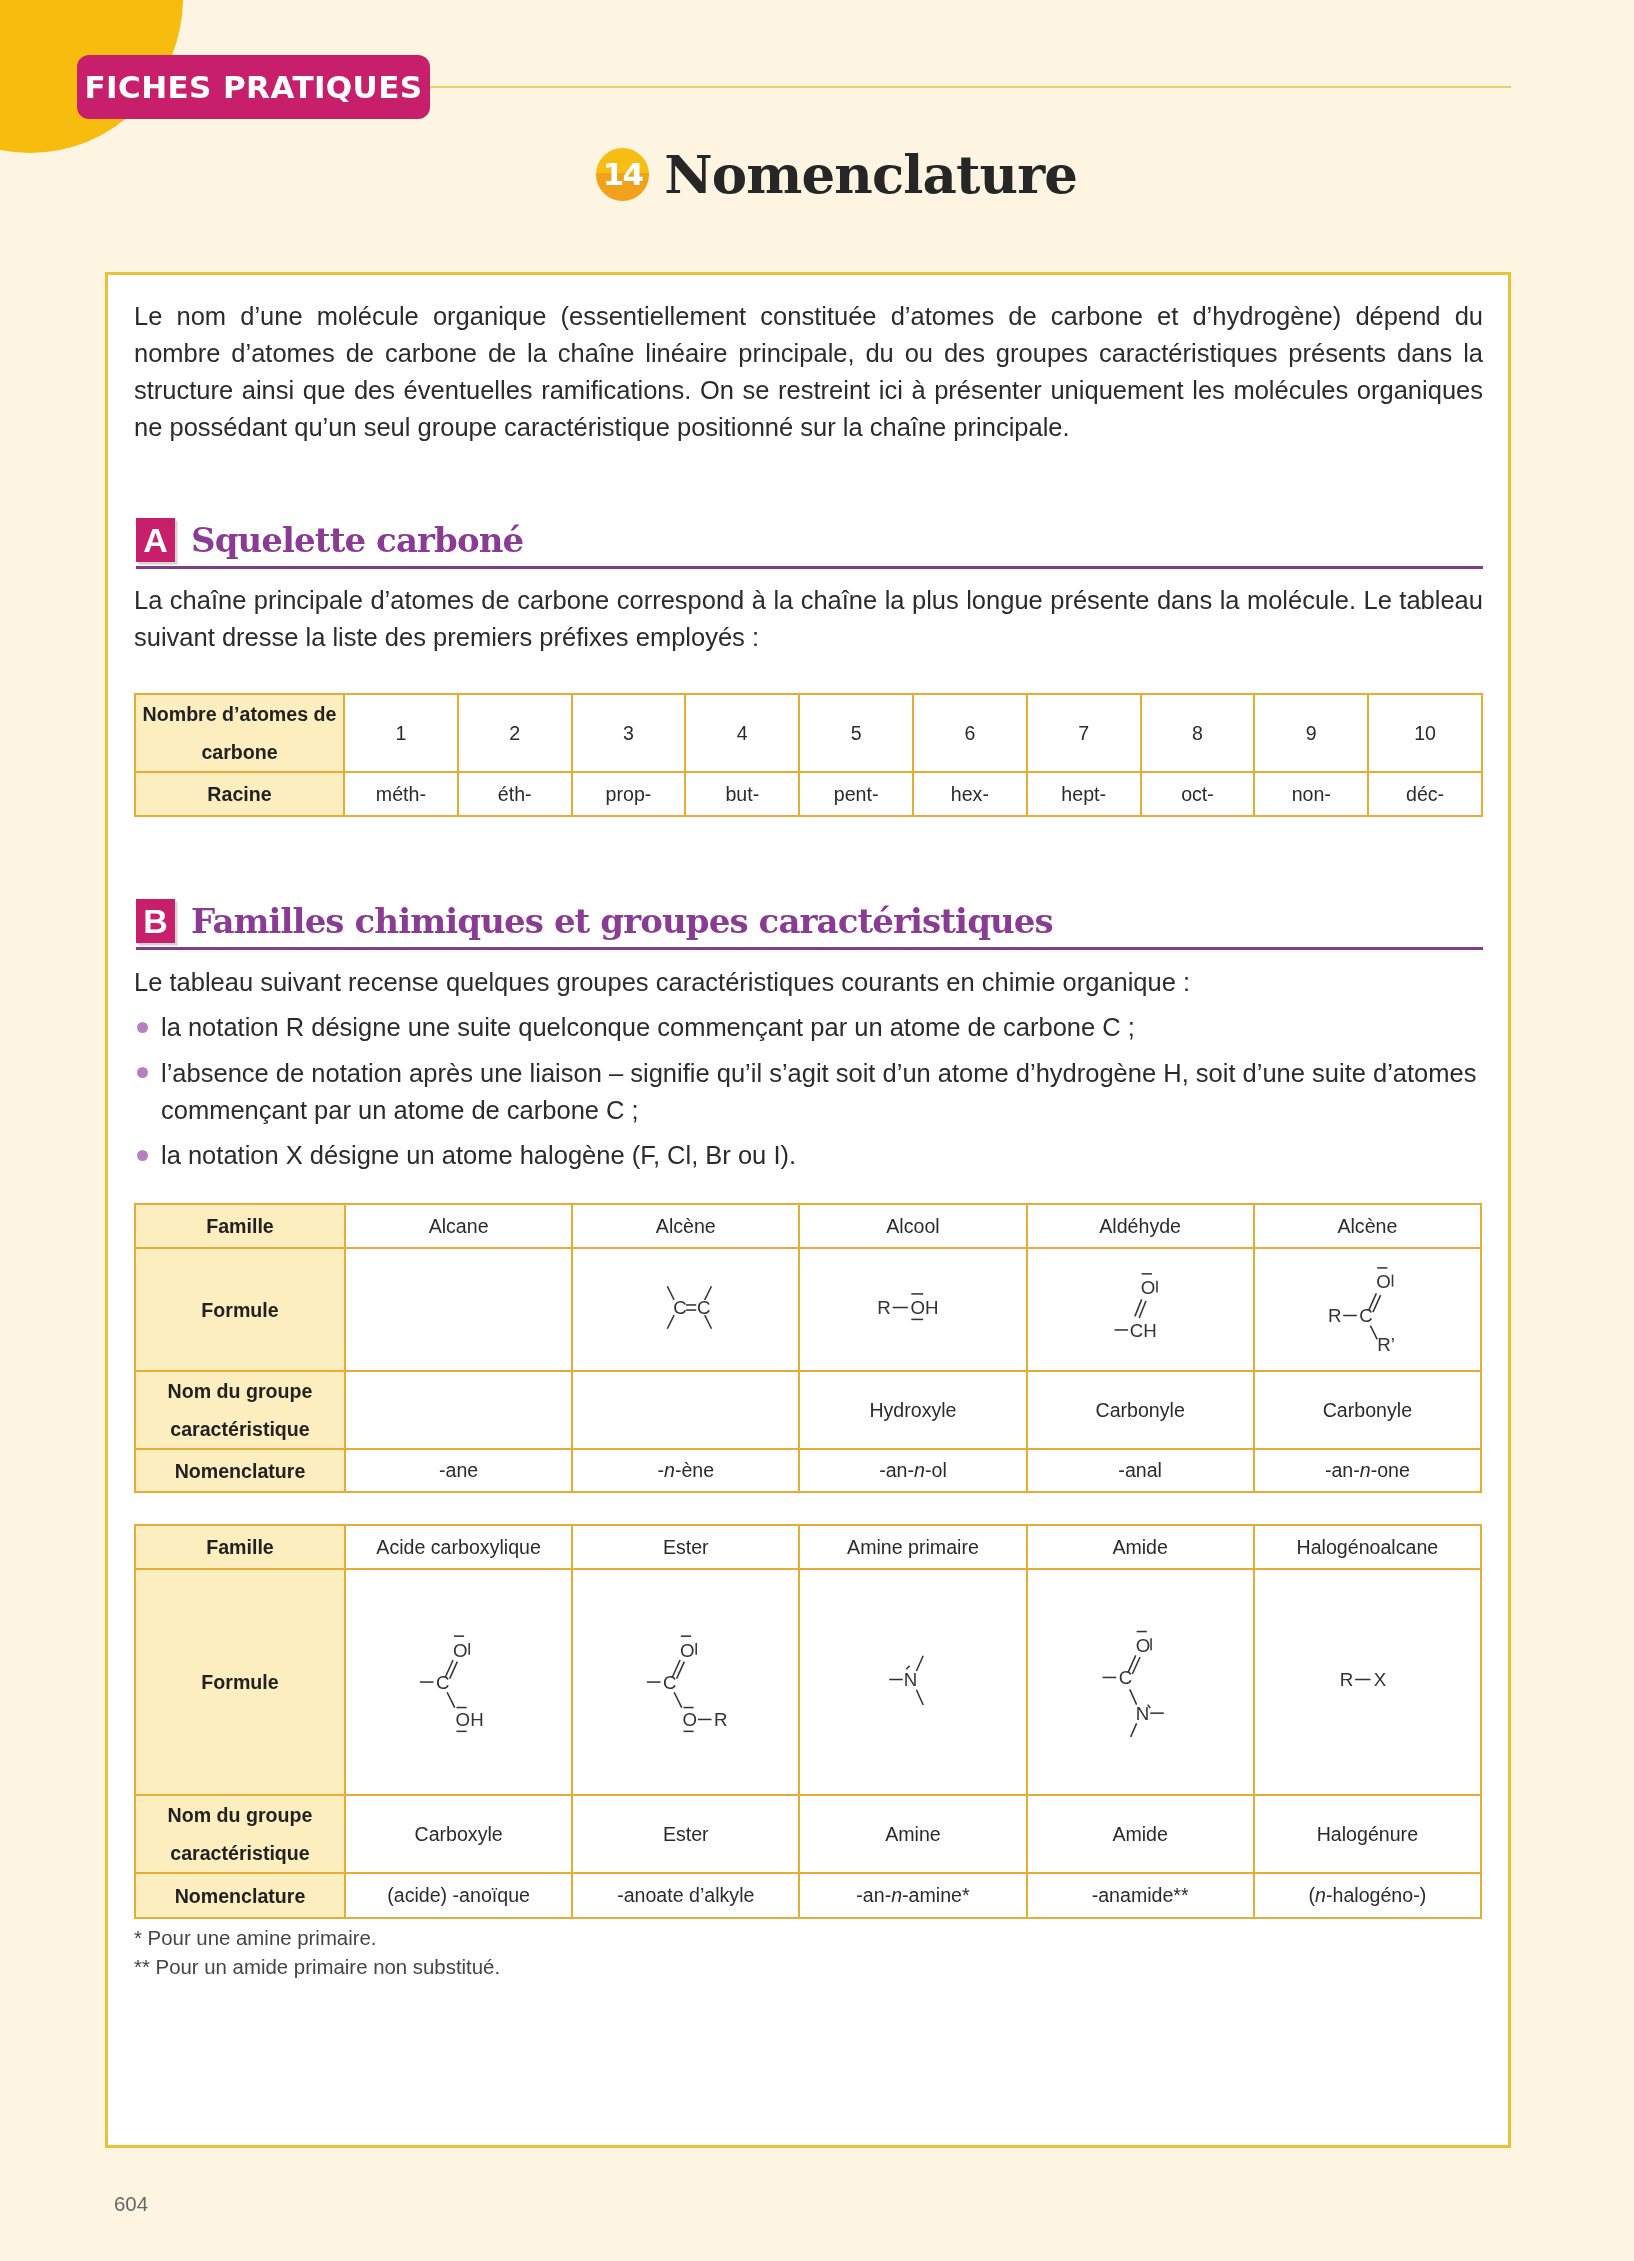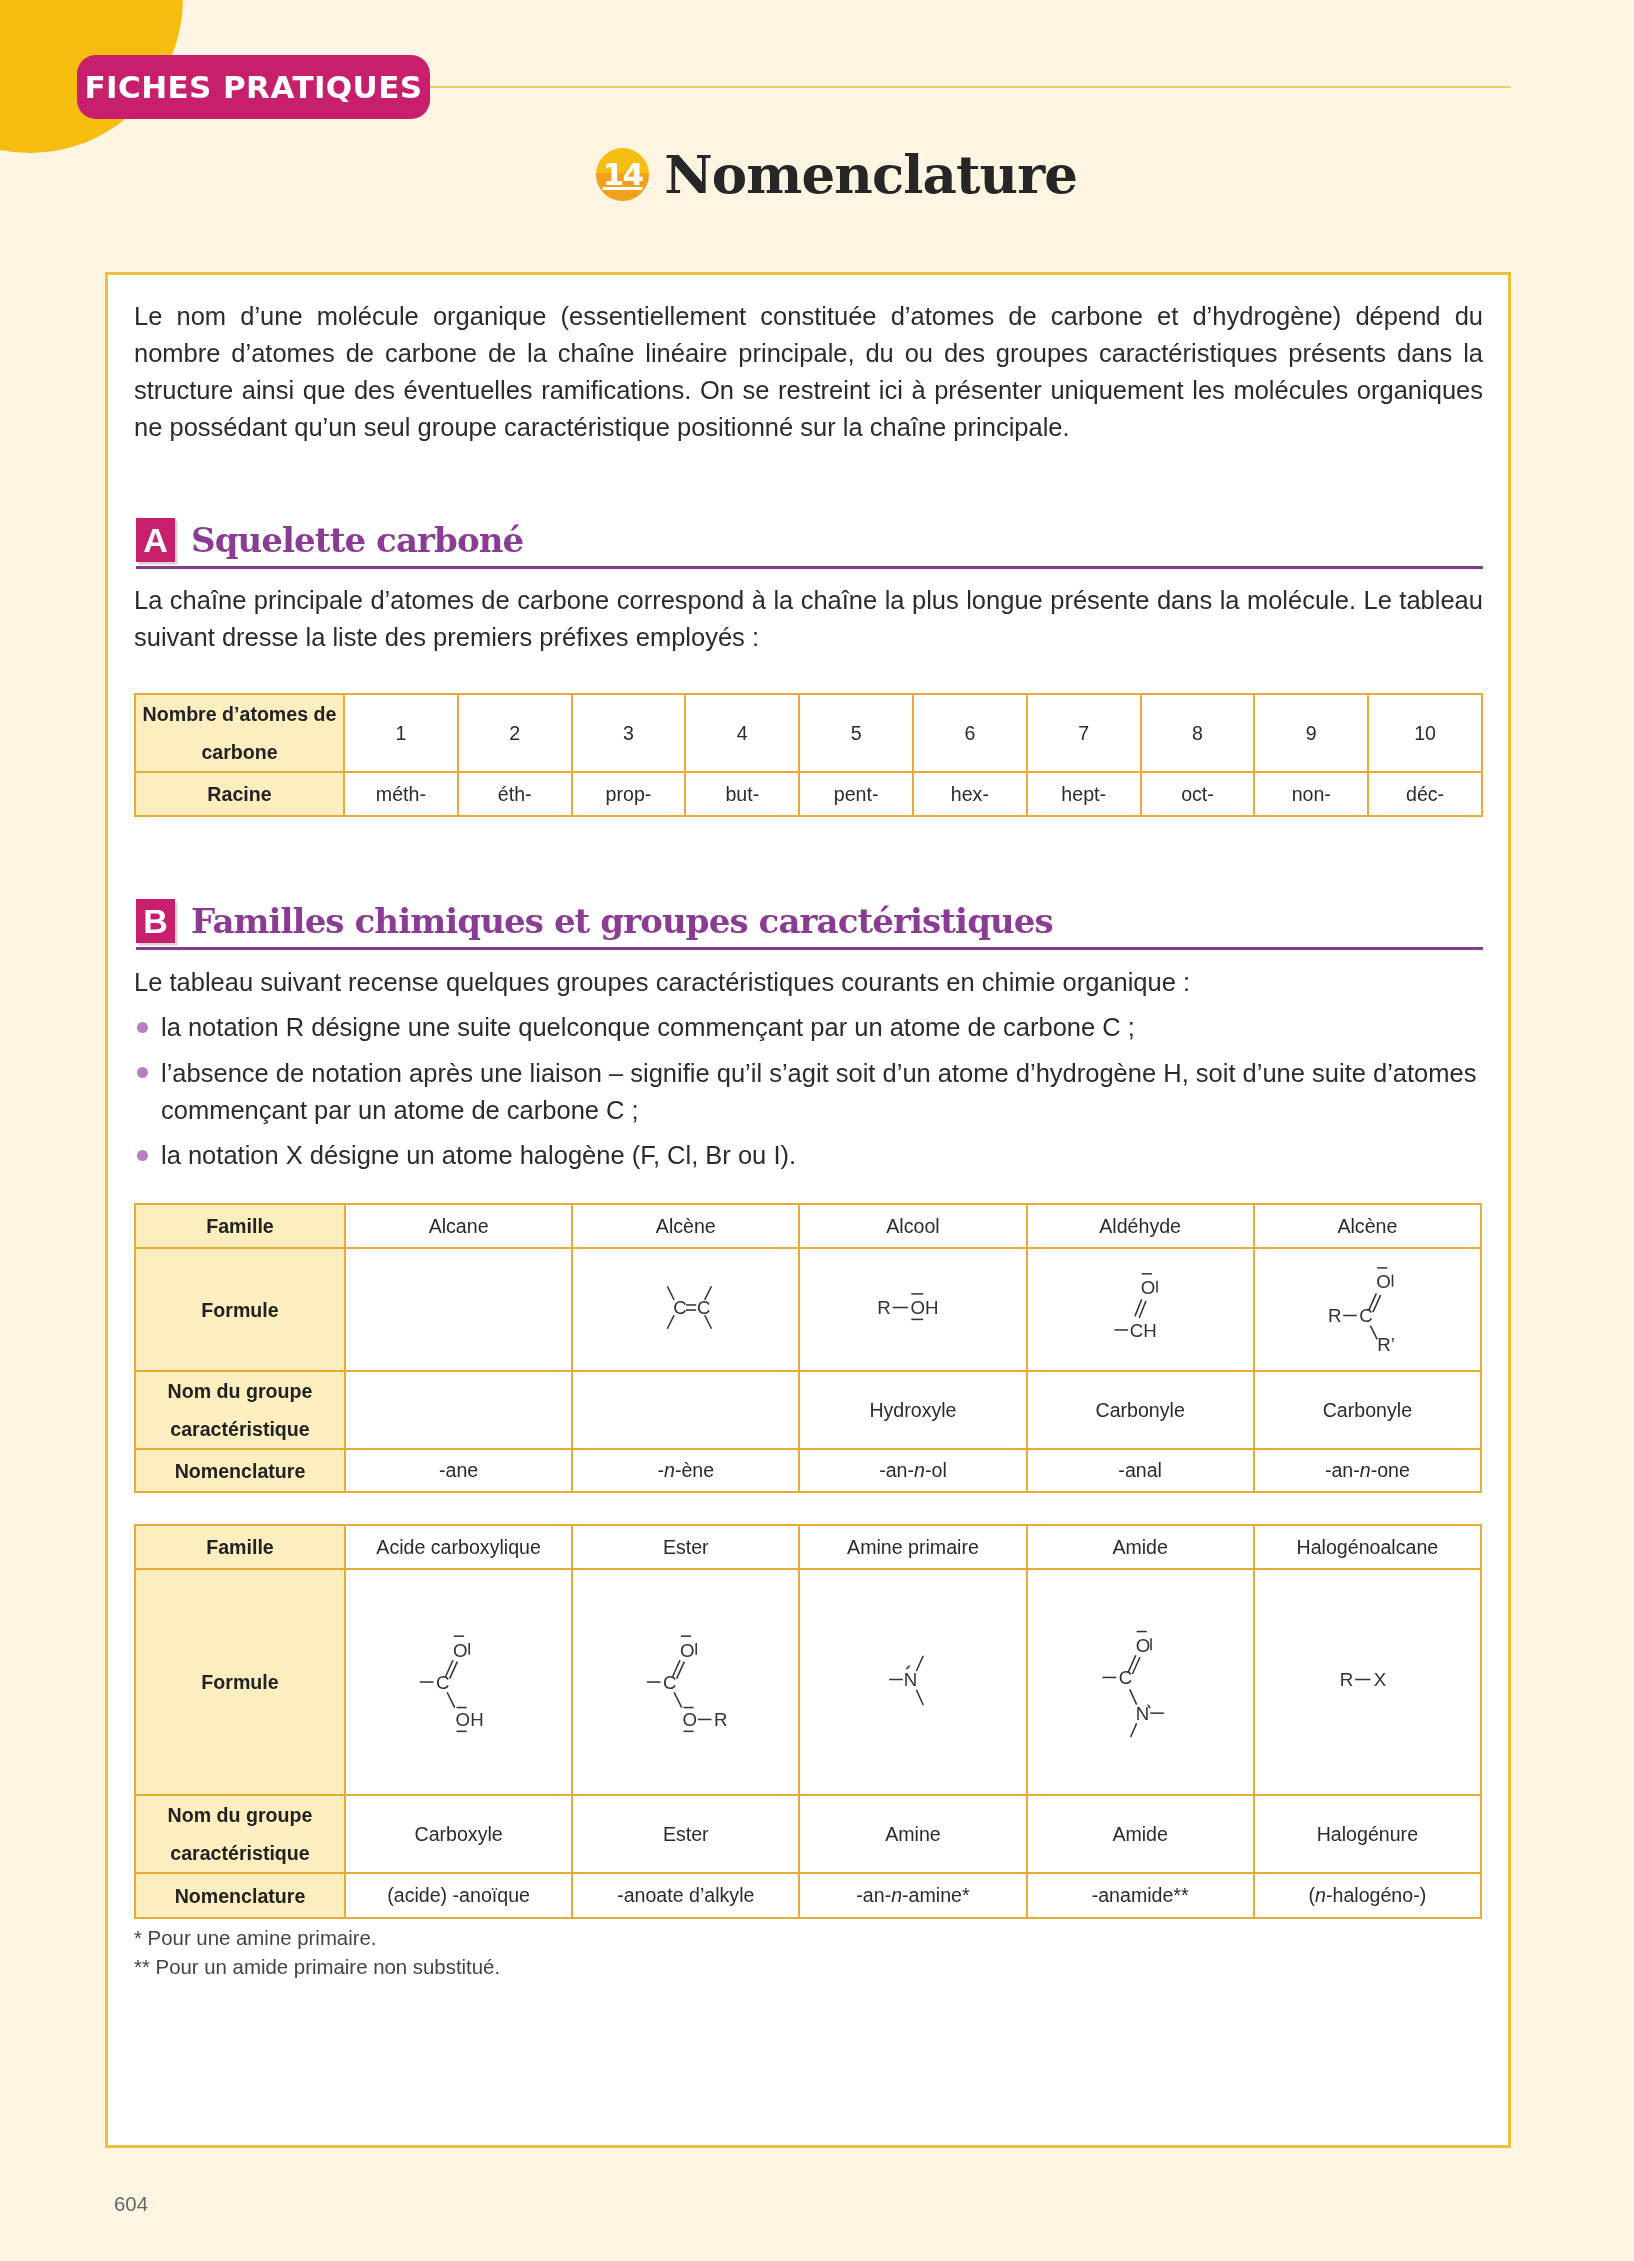--- a/index.html
+++ b/index.html
@@ -9,30 +9,30 @@
     font-family: "Liberation Sans", "DejaVu Sans", sans-serif;
     color: #2a2a2a;
   }
   .deco-circle {
     position: absolute; left: -123px; top: -158px; width: 306px; height: 311px;
     border-radius: 50%; background: #f6bd0f;
   }
   .top-line { position: absolute; left: 430px; top: 86px; width: 1081px; height: 1.7px; background: #e9cf6a; }
   .badge-fiches {
     position: absolute; left: 77px; top: 55px; width: 353px; height: 64px;
-    background: #c81f6d; border-radius: 19px; color: #fff;
+    background: #c81f6d; border-radius: 12px; color: #fff;
     font-family: "DejaVu Sans", sans-serif; font-weight: bold; font-size: 31px;
     display: flex; align-items: center; justify-content: center; letter-spacing: 0.4px;
   }
   .title-row { position: absolute; left: 596px; top: 143px; display: flex; align-items: center; }
   .chap-num {
     width: 53px; height: 53px; border-radius: 50%;
     background: linear-gradient(#f6bd12 0 48%, #f1a21a 48% 100%);
     color: #fff; font-weight: bold; font-size: 31px; font-family: "DejaVu Sans", sans-serif;
-    display: flex; align-items: center; justify-content: center; margin-right: 15.3px; letter-spacing: -1.7px; text-decoration: underline;
+    display: flex; align-items: center; justify-content: center; margin-right: 15.3px; letter-spacing: -1.7px;
   }
   .page-title { font-family: "DejaVu Serif", serif; font-weight: bold; font-size: 53px; color: #262626; letter-spacing: -0.9px; }
   .main-box {
     position: absolute; left: 105px; top: 272px; width: 1406px; height: 1876px;
     box-sizing: border-box; border: 3.4px solid #e8c23a; background: #fff;
   }
   .intro {
     position: absolute; left: 134px; top: 298px; width: 1349px;
     font-size: 25.5px; line-height: 37px; text-align: justify; color: #2b2b2b;
   }

